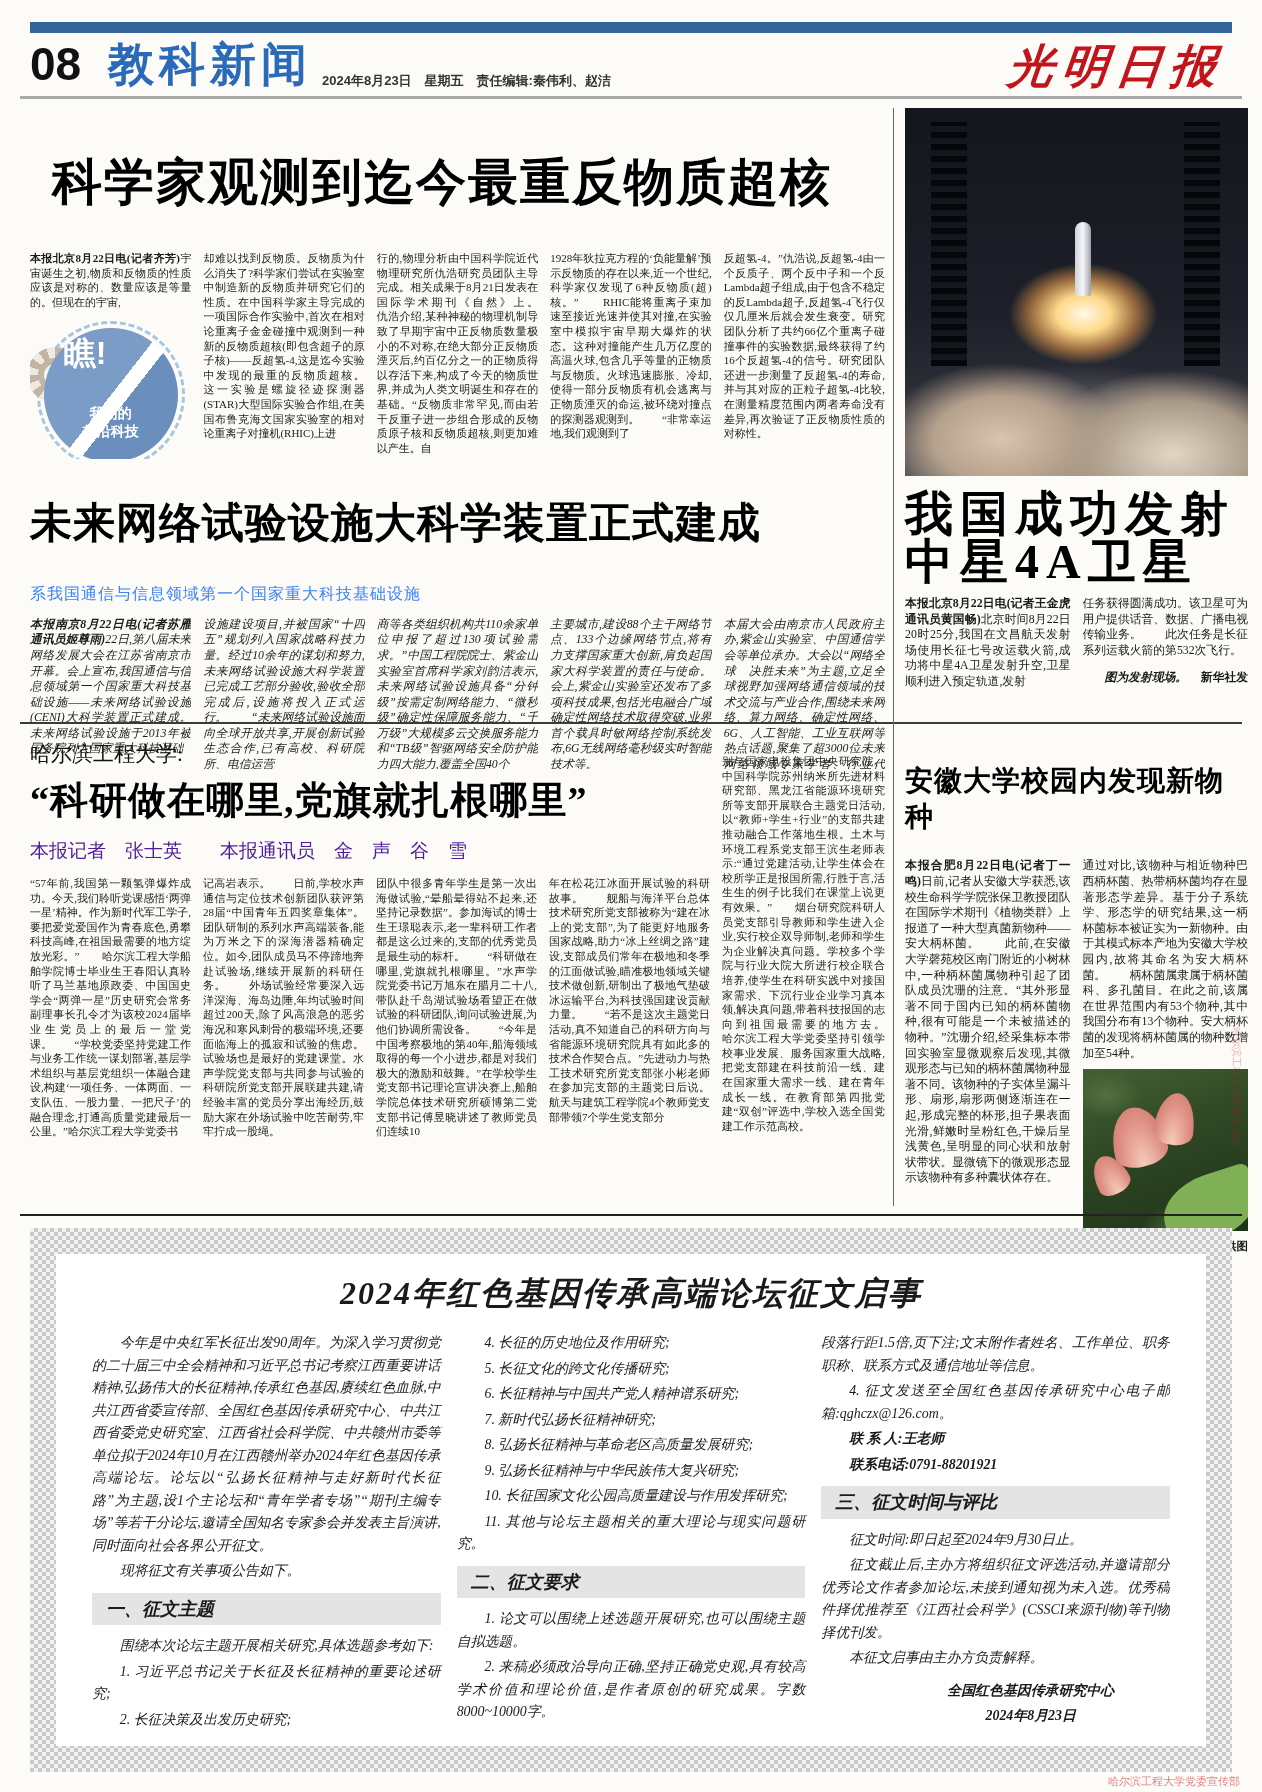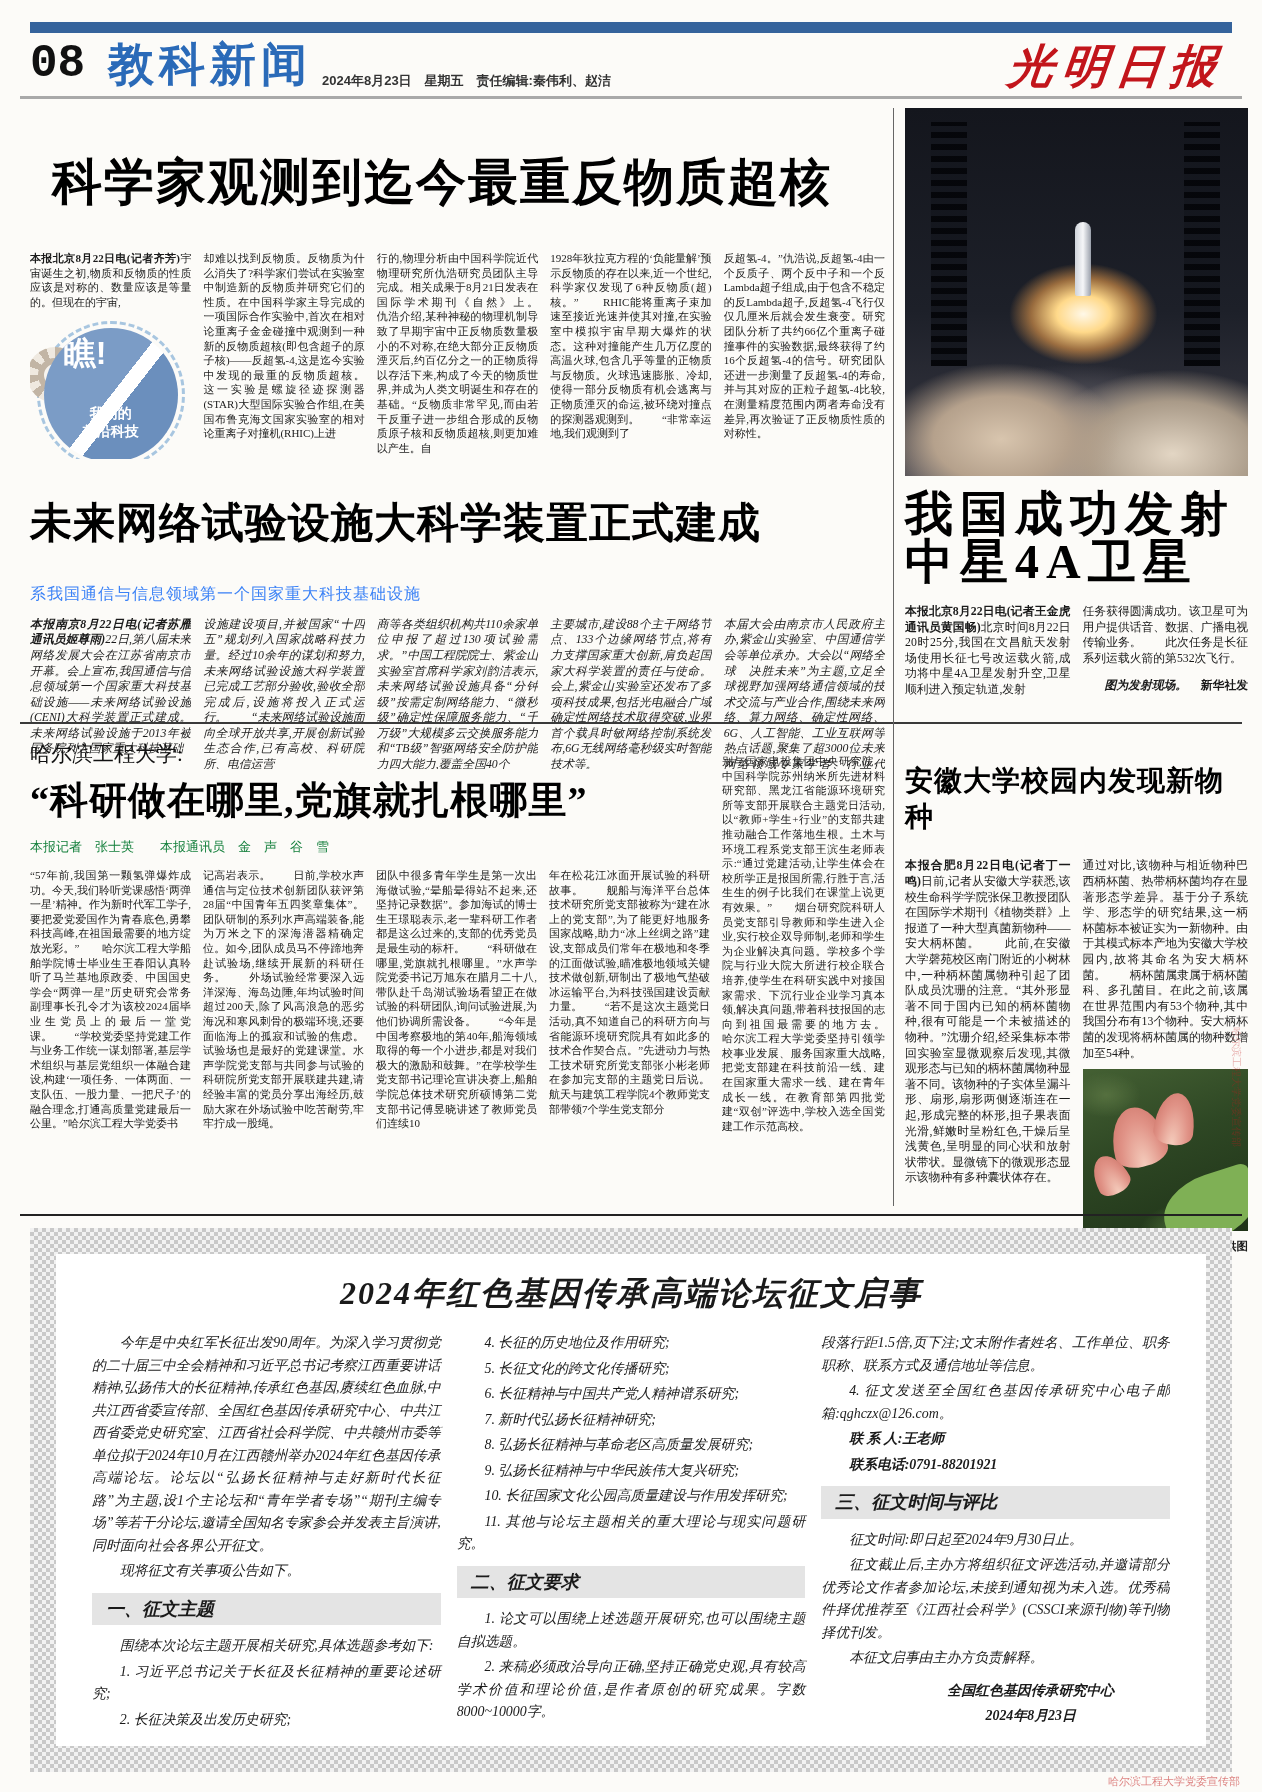--- a/index.html
+++ b/index.html
@@ -1,21 +1,21 @@
 <!DOCTYPE html>
 <html><head>
 <meta charset="utf-8">
 <style>
   html,body{margin:0;padding:0;background:#e8e6e1;}
   .page{position:relative;width:1262px;height:1792px;background:#fcfbf8;margin:0 auto;
         font-family:"Liberation Serif",serif;color:#1a1a1a;overflow:hidden;}
   
   .topbar{position:absolute;left:30px;top:22px;width:1202px;height:11px;background:#35639c;}
   .hrow{position:absolute;left:30px;top:38px;width:1202px;height:54px;}
-  .pagenum{position:absolute;left:0;top:0;font-family:Liberation Mono, monospace;
+  .pagenum{position:absolute;left:0;top:0;font-family:Liberation Sans, sans-serif;
            font-size:46px;font-weight:bold;color:#111;line-height:52px;}
   .secname{position:absolute;left:78px;top:0;font-family:"Liberation Sans",sans-serif;
            font-size:46px;font-weight:bold;color:#2a6ab8;letter-spacing:5px;line-height:52px;}
   .dateline{position:absolute;left:292px;bottom:2px;font-size:13px;font-weight:bold;color:#333;
             font-family:"Liberation Sans",sans-serif;}
   .masthead{position:absolute;right:8px;top:-2px;color:#c2151b;font-size:46px;font-weight:bold;
             font-style:italic;letter-spacing:8px;transform:skewX(-6deg);font-family:"Liberation Serif",serif;}
   .header-rule{position:absolute;left:20px;top:96px;width:1222px;height:3px;background:#a9a9a9;}
   
   .cols{display:flex;gap:12px;}
@@ -46,39 +46,39 @@
   .ceni-cols{margin-top:12px;height:152px;font-style:italic;}
   
   .hrule-main{position:absolute;left:20px;top:722px;width:1222px;height:2px;background:#3a3a3a;}
   .hrule-black{position:absolute;left:20px;top:1214px;width:1222px;height:2px;background:#222;}
   .vdivider{position:absolute;left:893px;top:108px;width:1px;height:1098px;background:#666;}
   
   .art-harbin{position:absolute;left:30px;top:740px;width:855px;height:468px;display:flex;gap:12px;}
   .harbin-left{width:680px;flex:none;}
   .harbin-kicker{font-size:21px;color:#111;}
   .harbin-h{font-size:38px;line-height:48px;margin-top:8px;letter-spacing:1px;}
-  .harbin-by{font-size:13px;margin-top:14px;margin-bottom:12px;color:#15803d;}
+  .harbin-by{font-size:19px;margin-top:14px;margin-bottom:12px;color:#4c1d95;}
   .harbin-cols{height:330px;}
   .harbin-c5{flex:1;padding-top:14px;}
   
   .photo-rocket{position:absolute;left:905px;top:108px;width:343px;height:368px;overflow:hidden;background:
     radial-gradient(95px 65px at 52% 56%, #fff8e8 0%, #ffd98a 28%, rgba(255,170,80,.55) 55%, rgba(40,40,55,0) 78%),
     radial-gradient(150px 95px at 28% 90%, #d8c5ae 0%, #b5a18c 45%, rgba(90,85,90,0) 80%),
     radial-gradient(170px 105px at 78% 94%, #e3d6c4 0%, #a99a88 50%, rgba(60,60,70,0) 80%),
     radial-gradient(240px 140px at 50% 102%, #8d8484 0%, #5c5a62 55%, rgba(30,32,40,0) 85%),
     linear-gradient(180deg,#14161d 0%, #1d2029 55%, #3a3a44 100%);}
   .tower{position:absolute;top:14px;bottom:30%;width:36px;background:
     repeating-linear-gradient(0deg, rgba(5,6,10,.95) 0 6px, rgba(28,31,40,.5) 6px 12px),#0d0f15;}
   .tower.left{left:26px;} .tower.right{right:28px;}
   .rocket-body{position:absolute;left:calc(52% - 8px);top:31%;width:16px;height:74px;border-radius:8px 8px 2px 2px;
     background:linear-gradient(90deg,#cfd3da,#f5f6f8,#9aa0ab);}
   
   .art-sat{position:absolute;left:905px;top:490px;width:343px;}
   .sat-h{font-size:48px;line-height:48px;letter-spacing:7px;}
-  .sat-cols{margin-top:18px;height:132px;}
+  .sat-cols{margin-top:10px;height:132px;}
   .sat-cap{display:flex;justify-content:space-between;margin-top:12px;font-size:11.8px;}
   .sat-cap .capt{font-style:italic;font-weight:bold;padding-left:22px;}
   
   .art-anhui{position:absolute;left:905px;top:740px;width:343px;}
   .anhui-h{font-size:28px;line-height:36px;letter-spacing:1px;}
   .anhui-cols{margin-top:14px;height:412px;}
   .anhui-colL{height:408px;}
   .photo-mushroom{position:relative;width:100%;height:162px;margin-top:8px;overflow:hidden;background:
     radial-gradient(46px 30px at 14% 16%, #55703f 0%, rgba(0,0,0,0) 75%),
     radial-gradient(60px 38px at 60% 100%, #4d6e38 0%, rgba(0,0,0,0) 70%),

